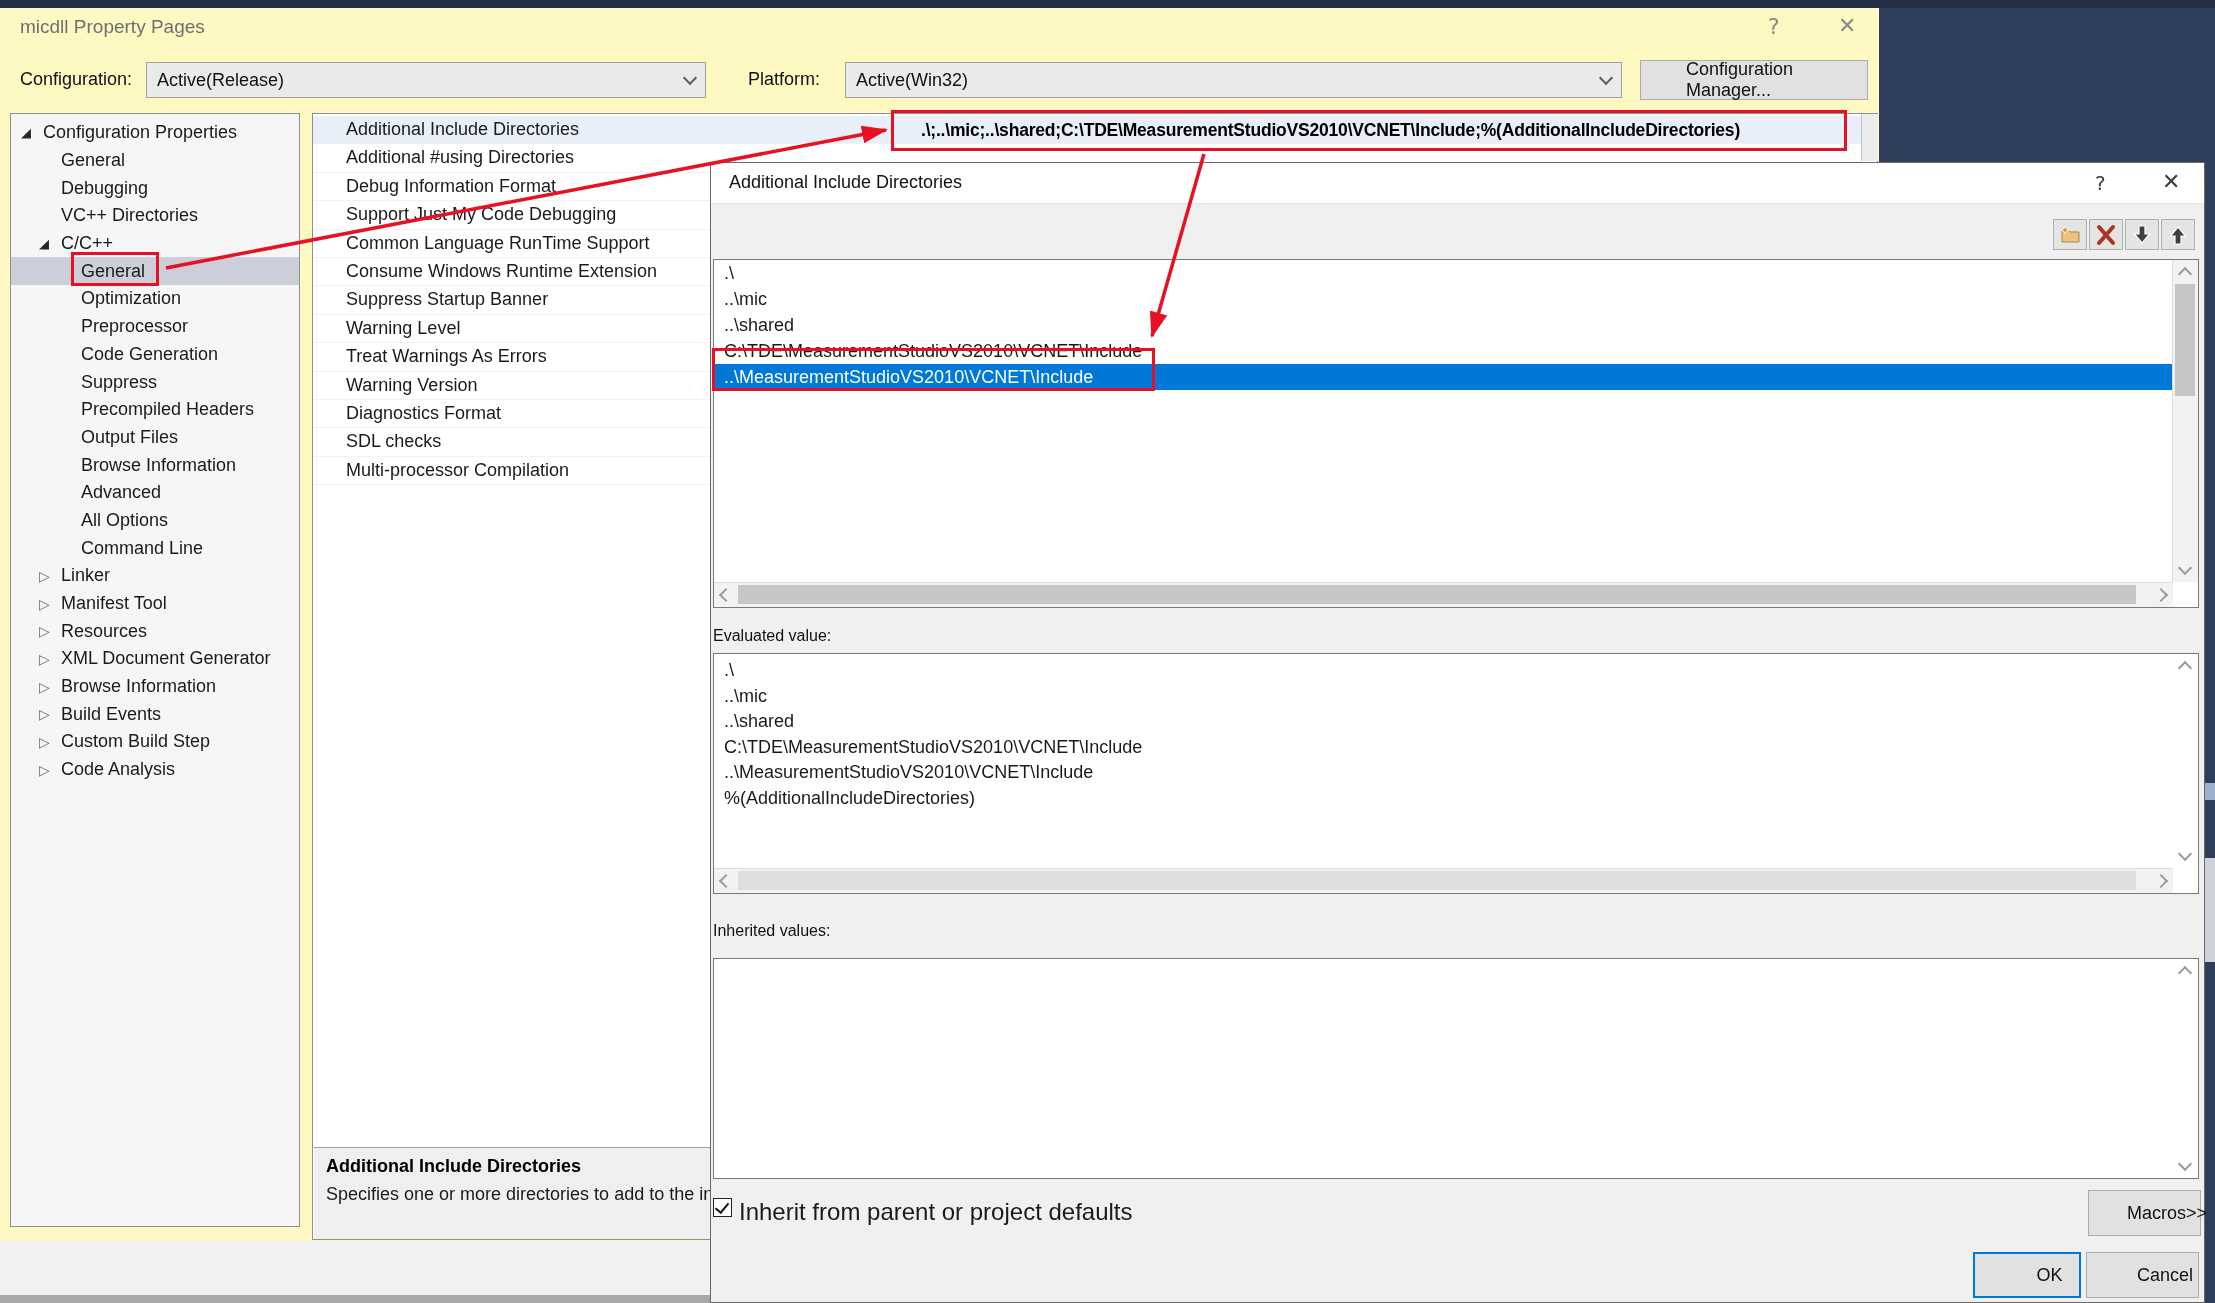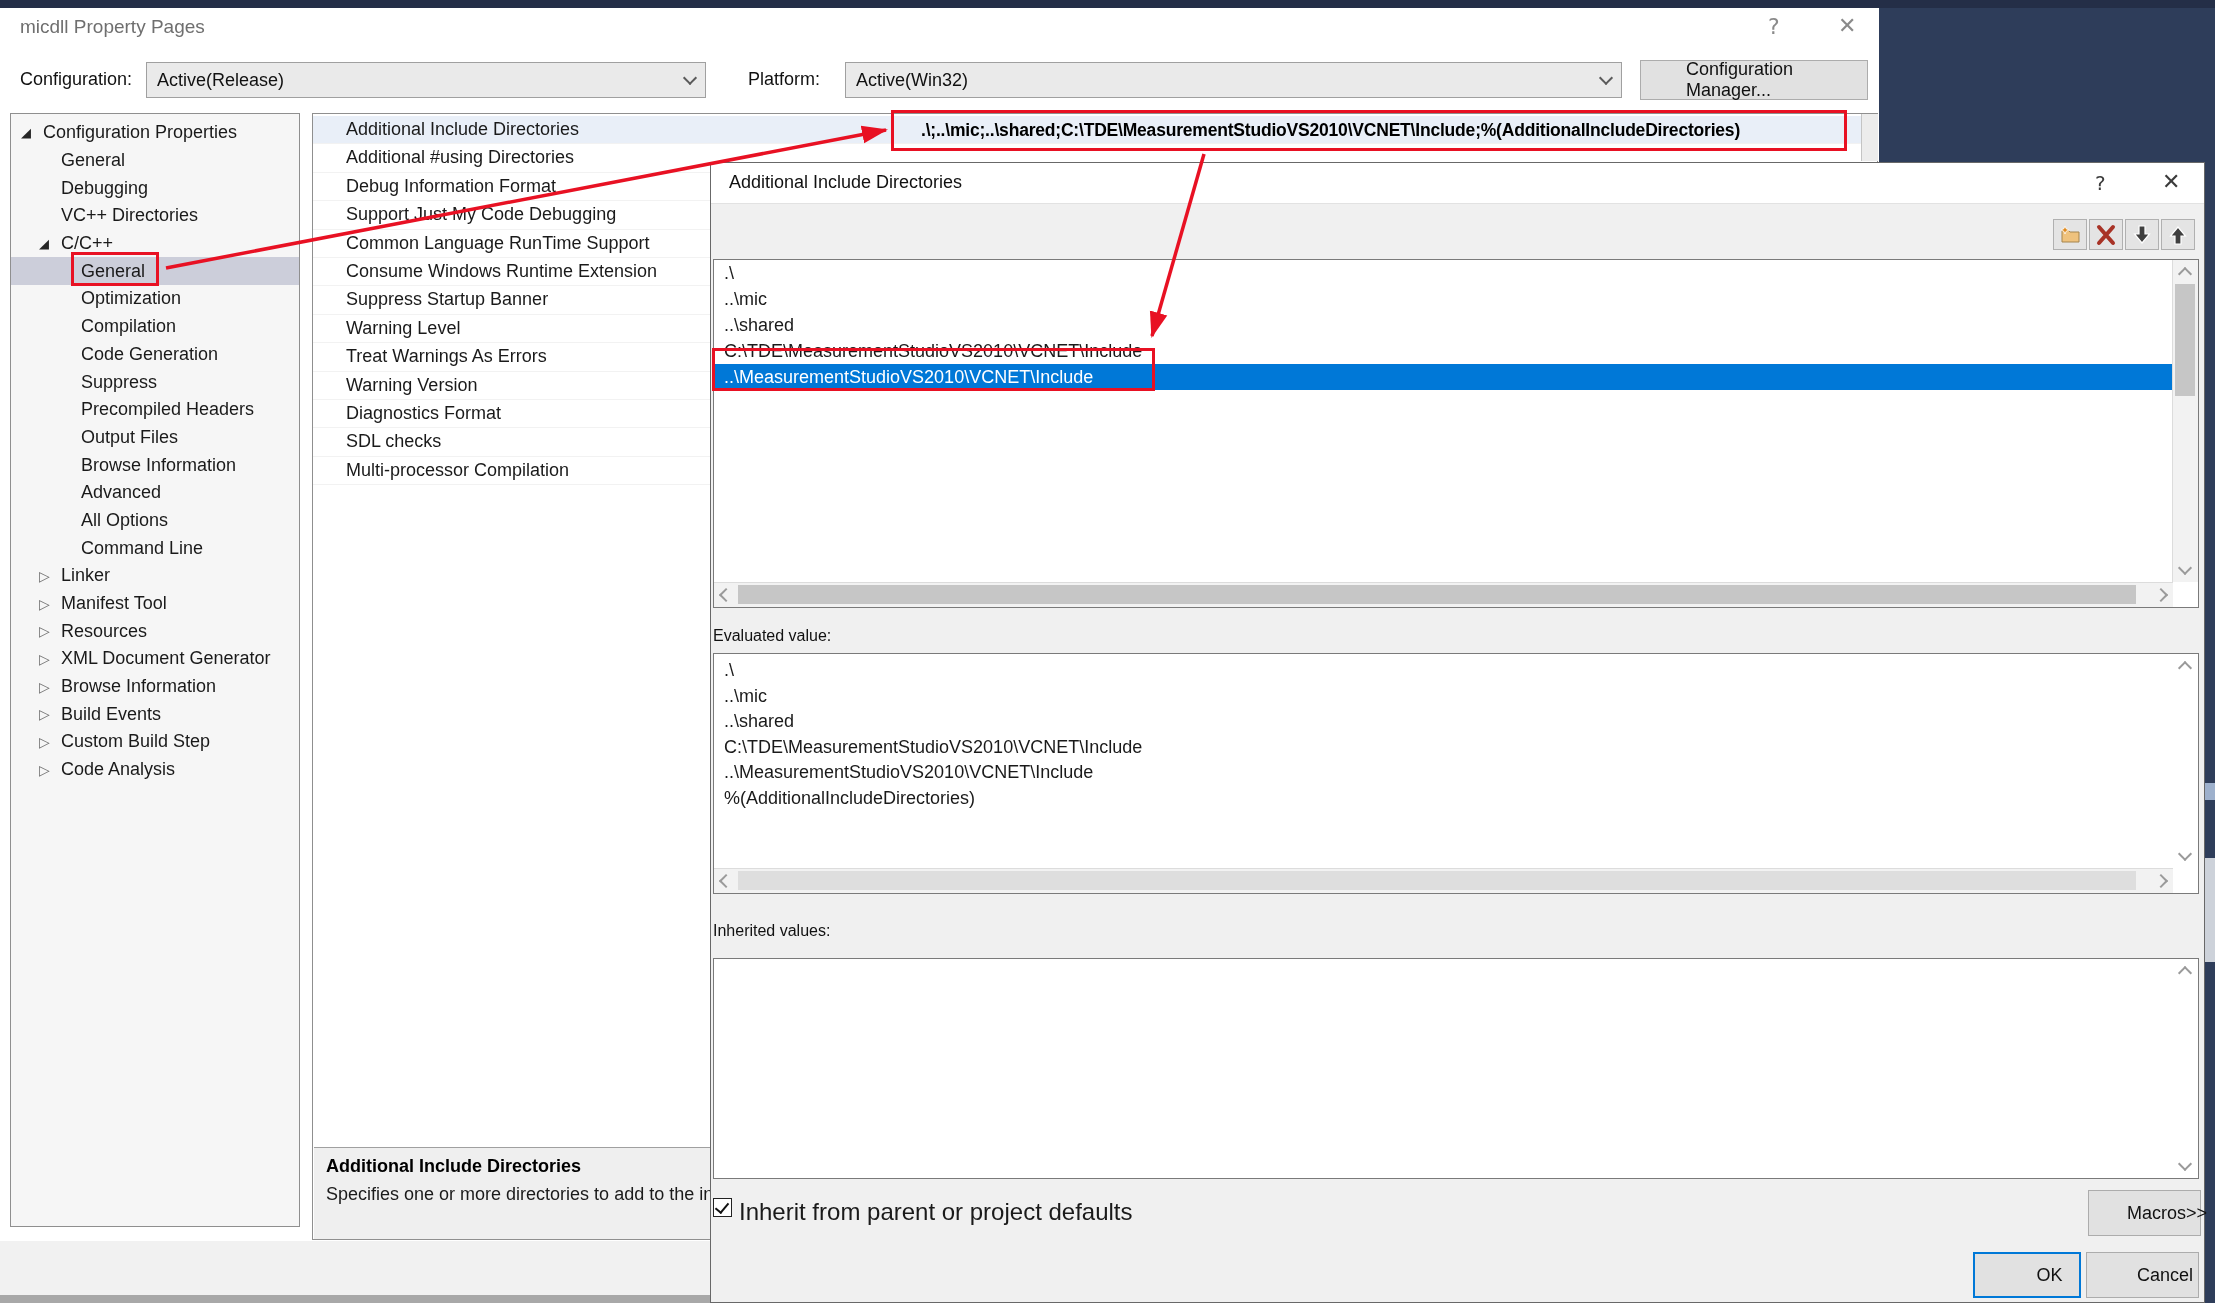--- a/index.html
+++ b/index.html
@@ -1,16 +1,16 @@
 <!DOCTYPE html>
 <html><head>
 <meta charset="utf-8">
 <style>
   html,body{margin:0;padding:0;background:#555;}
-  .stage{position:relative;width:2215px;height:1303px;background:#ffffff;overflow:hidden;
+  .stage{position:relative;width:2215px;height:1303px;background:#fef9c3;overflow:hidden;
          font-family:"Liberation Sans","DejaVu Sans",sans-serif;color:#1a1a1a;font-size:18px;}
   .abs{position:absolute;}
   
   .top-strip{left:0;top:0;width:2215px;height:8px;background:#242e47;}
   .navy-corner{left:1879px;top:8px;width:336px;height:155px;background:#2e3d5a;}
   .right-strip{left:2205px;top:162px;width:10px;height:1141px;background:#2e3d5a;}
   .right-strip .band1{position:absolute;left:0;top:621px;width:10px;height:17px;background:#9db0cc;}
   .right-strip .band2{position:absolute;left:0;top:696px;width:10px;height:104px;background:#cdd2da;}
   
   .main-title{left:20px;top:16px;font-size:19px;color:#6f6f6f;}
@@ -130,21 +130,21 @@
         <span class="exp-icon">◢</span>
         <span>C/C++</span>
       </div>
     <div class="trow lv2 sel">
         <span>General</span>
       </div>
     <div class="trow lv2">
         <span>Optimization</span>
       </div>
     <div class="trow lv2">
-        <span>Compilation</span>
+        <span>Preprocessor</span>
       </div>
     <div class="trow lv2">
         <span>Code Generation</span>
       </div>
     <div class="trow lv2">
         <span>Suppress</span>
       </div>
     <div class="trow lv2">
         <span>Precompiled Headers</span>
       </div>

